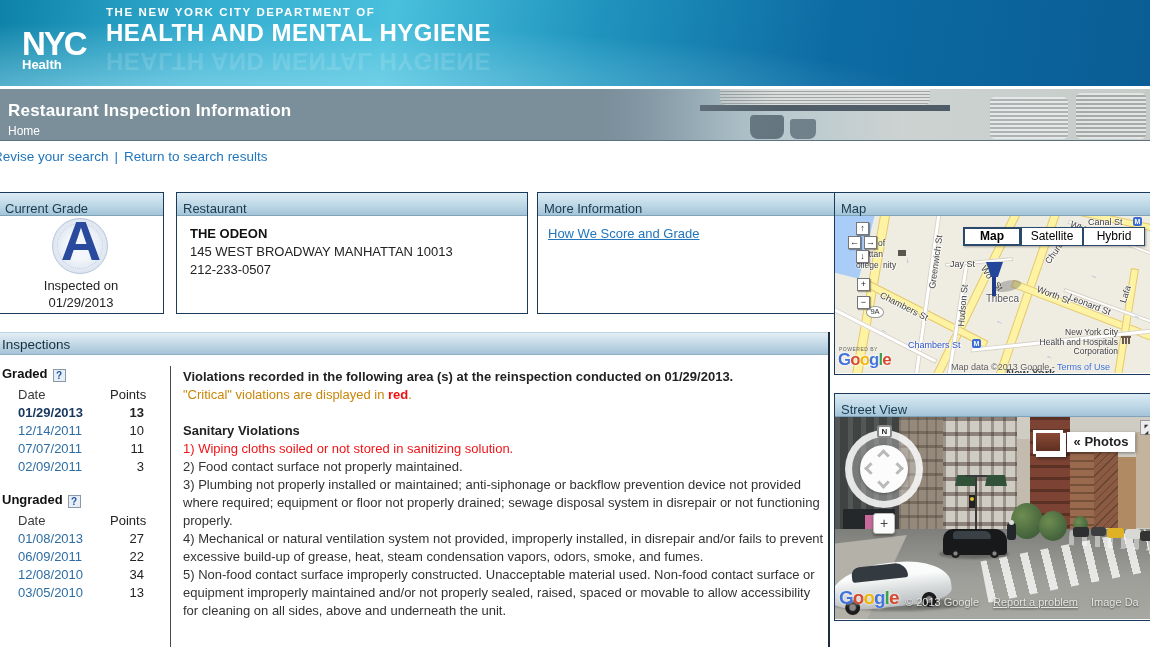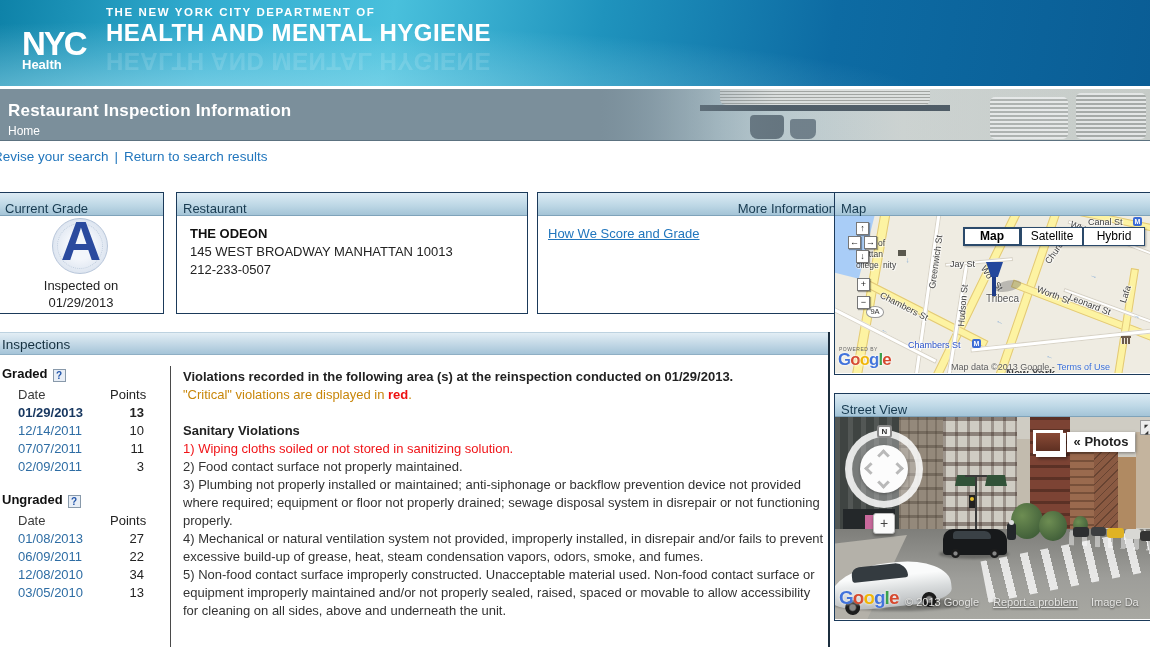--- a/index.html
+++ b/index.html
@@ -60,21 +60,21 @@
   .grade-a{position:absolute;left:0;width:100%;top:-6px;text-align:center;font-size:56px;font-weight:bold;
        color:#2a4a9e;line-height:62px;}
   .insp-on{position:absolute;left:0;width:100%;top:62px;text-align:center;font-size:13px;color:#222;}
   .insp-date{position:absolute;left:0;width:100%;top:79px;text-align:center;font-size:13px;color:#222;}
 
   .panel-rest{left:176px;top:192px;width:352px;height:122px;}
   .rest-name{position:absolute;left:13px;top:10px;font-weight:bold;color:#111;}
   .rest-addr{position:absolute;left:13px;top:28px;}
   .rest-phone{position:absolute;left:13px;top:46px;}
 
-  .panel-more{left:537px;top:192px;width:300px;height:122px;text-align:right;}
+  .panel-more{left:537px;top:192px;width:300px;height:122px;}
   .more-link{position:absolute;left:10px;top:10px;color:#2176bd;text-decoration:underline;cursor:pointer;}
 
   
   .panel-map{left:834px;top:192px;width:320px;height:183px;}
   .map-body{position:relative;width:318px;height:157px;background:#efece2;overflow:hidden;}
   .st{position:absolute;}
   .st-y{background:#fdf3a2;border:1px solid #e2c878;}
   .st-w{background:#fff;border:1px solid #d8d3c6;}
   .water{position:absolute;left:-15px;top:-12px;width:48px;height:70px;background:#a9cdf7;transform:rotate(14deg);}
   .ml{position:absolute;font-size:9px;color:#3c3c3c;white-space:nowrap;
@@ -316,20 +316,25 @@
       <span class="ml" style="left:151px;top:77px;font-size:10px;color:#555;">Tribeca</span>
       <span class="ml" style="left:115px;top:43px;">Jay St</span>
       <span class="ml" style="left:92px;top:72px;transform:rotate(-82deg);">Greenwich St</span>
       <span class="ml" style="left:121px;top:110px;transform:rotate(-85deg);">Hudson St</span>
       <span class="ml" style="left:152px;top:48px;transform:rotate(55deg);">Wo</span>
       <span class="ml" style="left:165px;top:64px;transform:rotate(55deg);">St</span>
       <span class="ml" style="left:48px;top:74px;transform:rotate(27deg);">Chambers St</span>
       <span class="shield" style="left:31px;top:90px;">9A</span>
       <span class="ml ml-blue" style="left:73px;top:124px;">Chambers St</span>
       <span class="micon" style="left:137px;top:123px;">M</span>
+      <div class="hosp">
+        <div>New York City</div>
+        <div>Health and Hospitals</div>
+        <div>Corporation</div>
+      </div>
       <span class="bldg-icon" style="left:286px;top:120px;"></span>
       <span class="ml ml-sm" style="left:36px;top:22px;">h of</span>
       <span class="ml ml-sm" style="left:29px;top:33px;">attan</span>
       <span class="school-icon" style="left:63px;top:34px;"></span>
       <span class="ml ml-sm" style="left:0;top:44px;padding-left:48px;">nity</span>
       <span class="ml ml-sm" style="left:21px;top:44px;">ollege</span>
       <span class="ny-cut">New York</span>
 
       <div class="pin-shadow"></div>
       <div class="pin-stem"></div>

